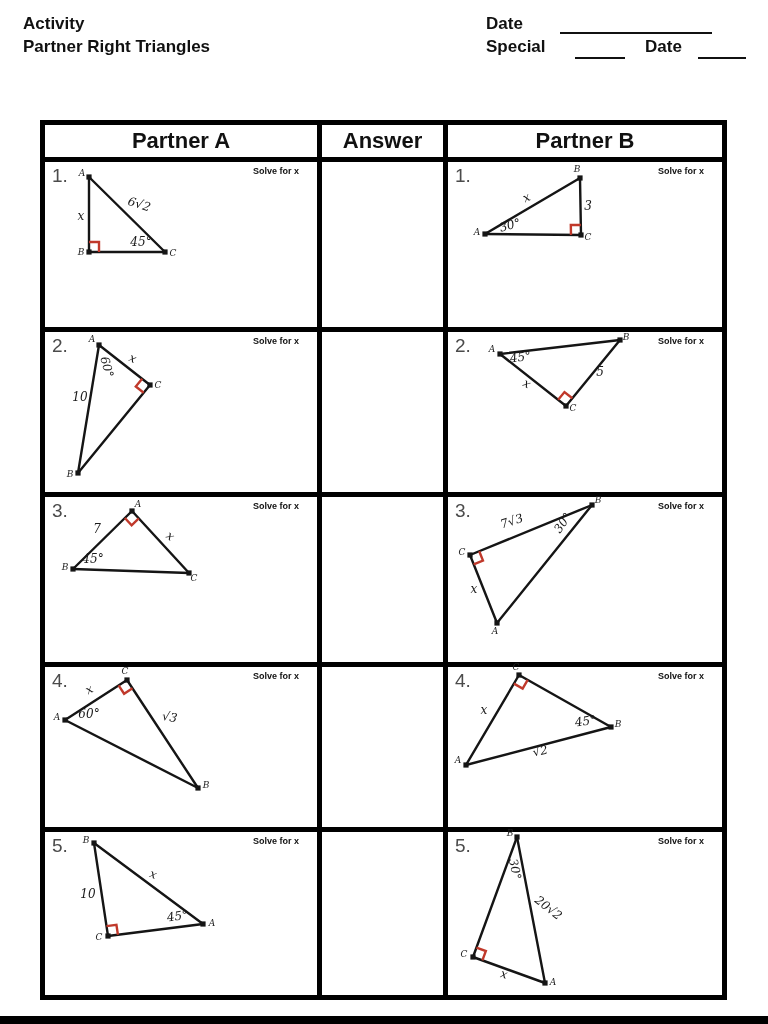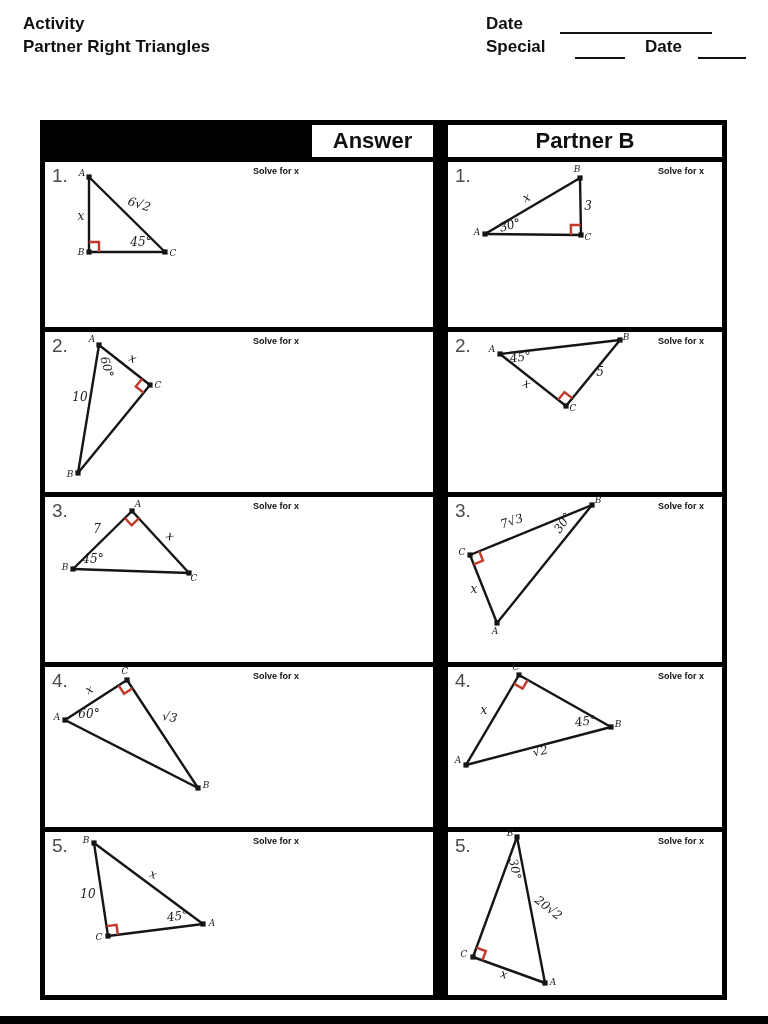--- a/index.html
+++ b/index.html
@@ -19,21 +19,21 @@
   .wtable{position:absolute;left:40px;top:120px;width:687px;height:880px;background:#000;}
   .cell{position:absolute;background:#fff;}
   .hcell{display:flex;align-items:center;justify-content:center;font-weight:bold;font-size:22px;}
   .pcell .num{position:absolute;left:7px;top:3px;font-size:19px;color:#4b4b4b;}
   .pcell .solve{position:absolute;right:18px;top:4px;font-weight:bold;font-size:9px;color:#111;}
   .tri{position:absolute;left:0;top:0;overflow:visible;}
   .vlabel{font:italic 9px "DejaVu Serif",serif;fill:#222;}
   .slabel{font:italic 12px "DejaVu Serif",serif;fill:#1a1a1a;}
   
   .colA{left:5px;width:272px;}
-  .colAns{left:272px;width:121px;}
+  .colAns{left:282px;width:121px;}
   .colB{left:408px;width:274px;}
   .rowH{top:5px;height:32px;}
   .row1{top:42px;height:165px;}
   .row2{top:212px;height:160px;}
   .row3{top:377px;height:165px;}
   .row4{top:547px;height:160px;}
   .row5{top:712px;height:163px;}
   .scan-edge{position:absolute;left:0;top:1016px;width:768px;height:8px;background:#000;}
 </style>
 </head>
@@ -47,20 +47,21 @@
   <div>Date</div>
   <div>Special</div>
 </div>
 <div class="date-lbl">Date</div>
 <div class="fline name-line"></div>
 <div class="fline period-line"></div>
 <div class="fline date-line"></div>
 
 <div class="wtable">
 
+  <div class="cell hcell colA rowH">Partner A</div>
   <div class="cell hcell colAns rowH">Answer</div>
   <div class="cell hcell colB rowH">Partner B</div>
 
   <div class="cell pcell colA row1">
     <span class="num">1.</span>
     <span class="solve">Solve for x</span>
     <svg class="tri" width="272" height="165">
         <line x1="44" y1="15" x2="44" y2="90" stroke="#151515" stroke-width="2.4" stroke-linecap="round"></line>
         <line x1="44" y1="90" x2="120" y2="90" stroke="#151515" stroke-width="2.4" stroke-linecap="round"></line>
         <line x1="120" y1="90" x2="44" y2="15" stroke="#151515" stroke-width="2.4" stroke-linecap="round"></line>

